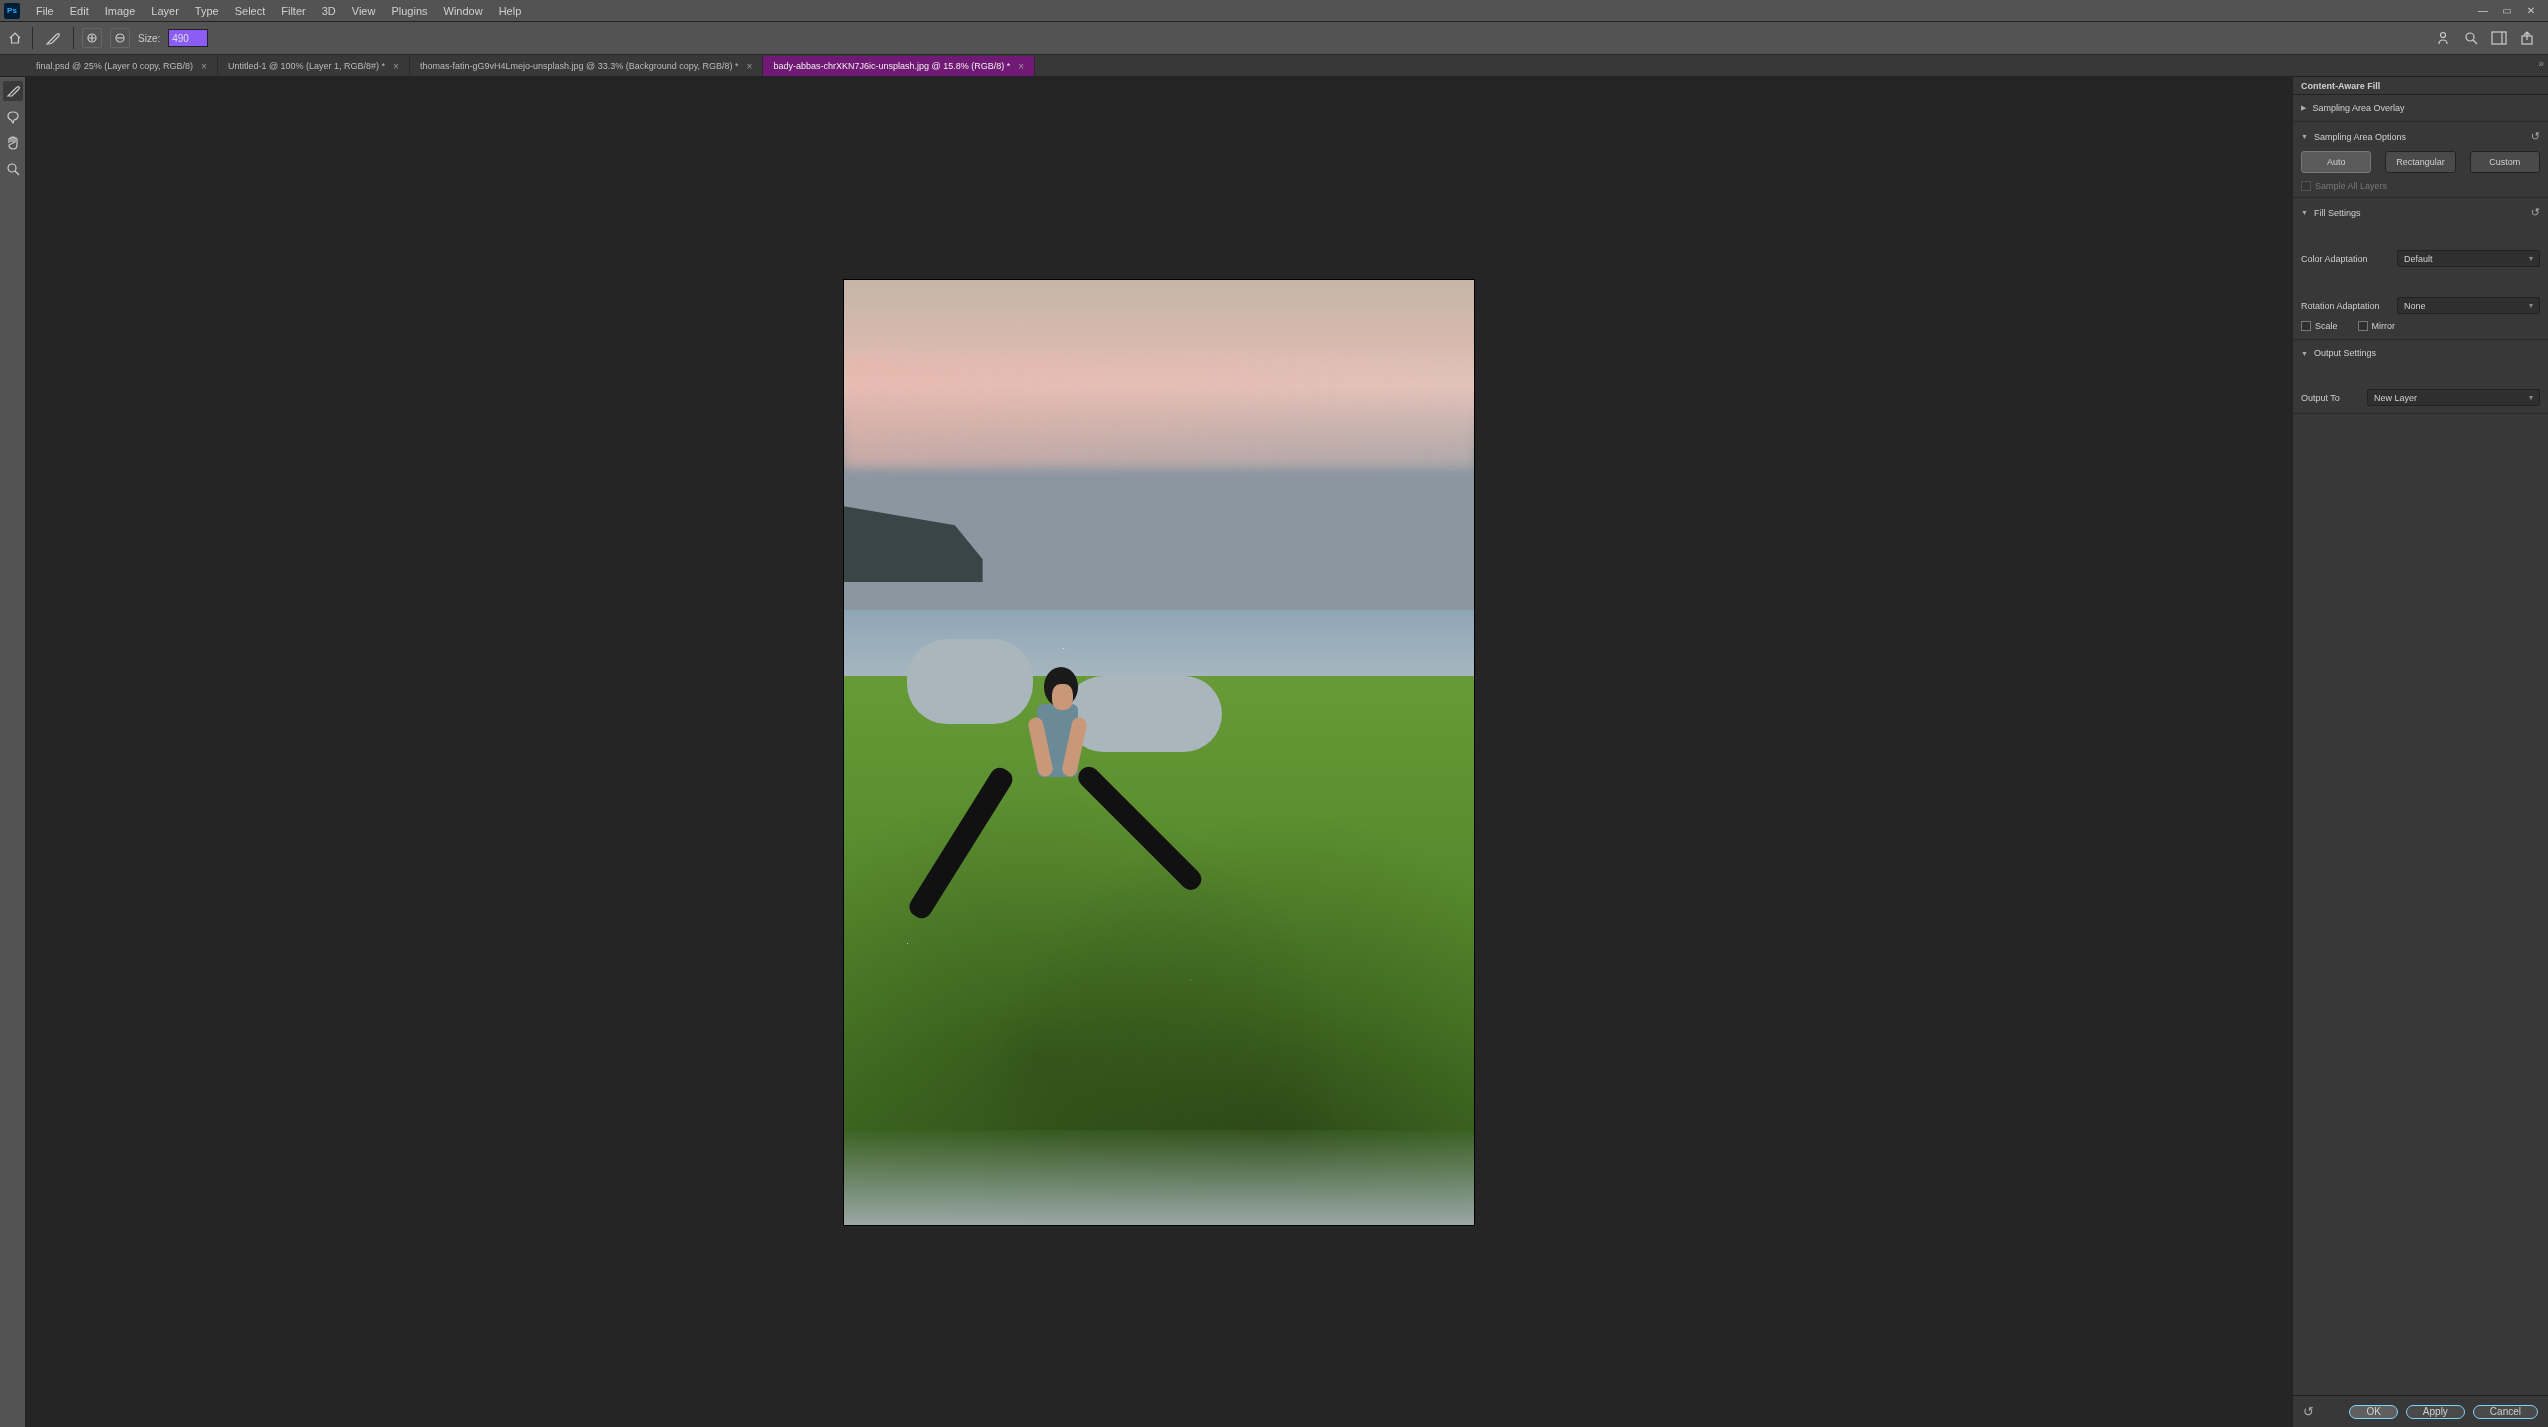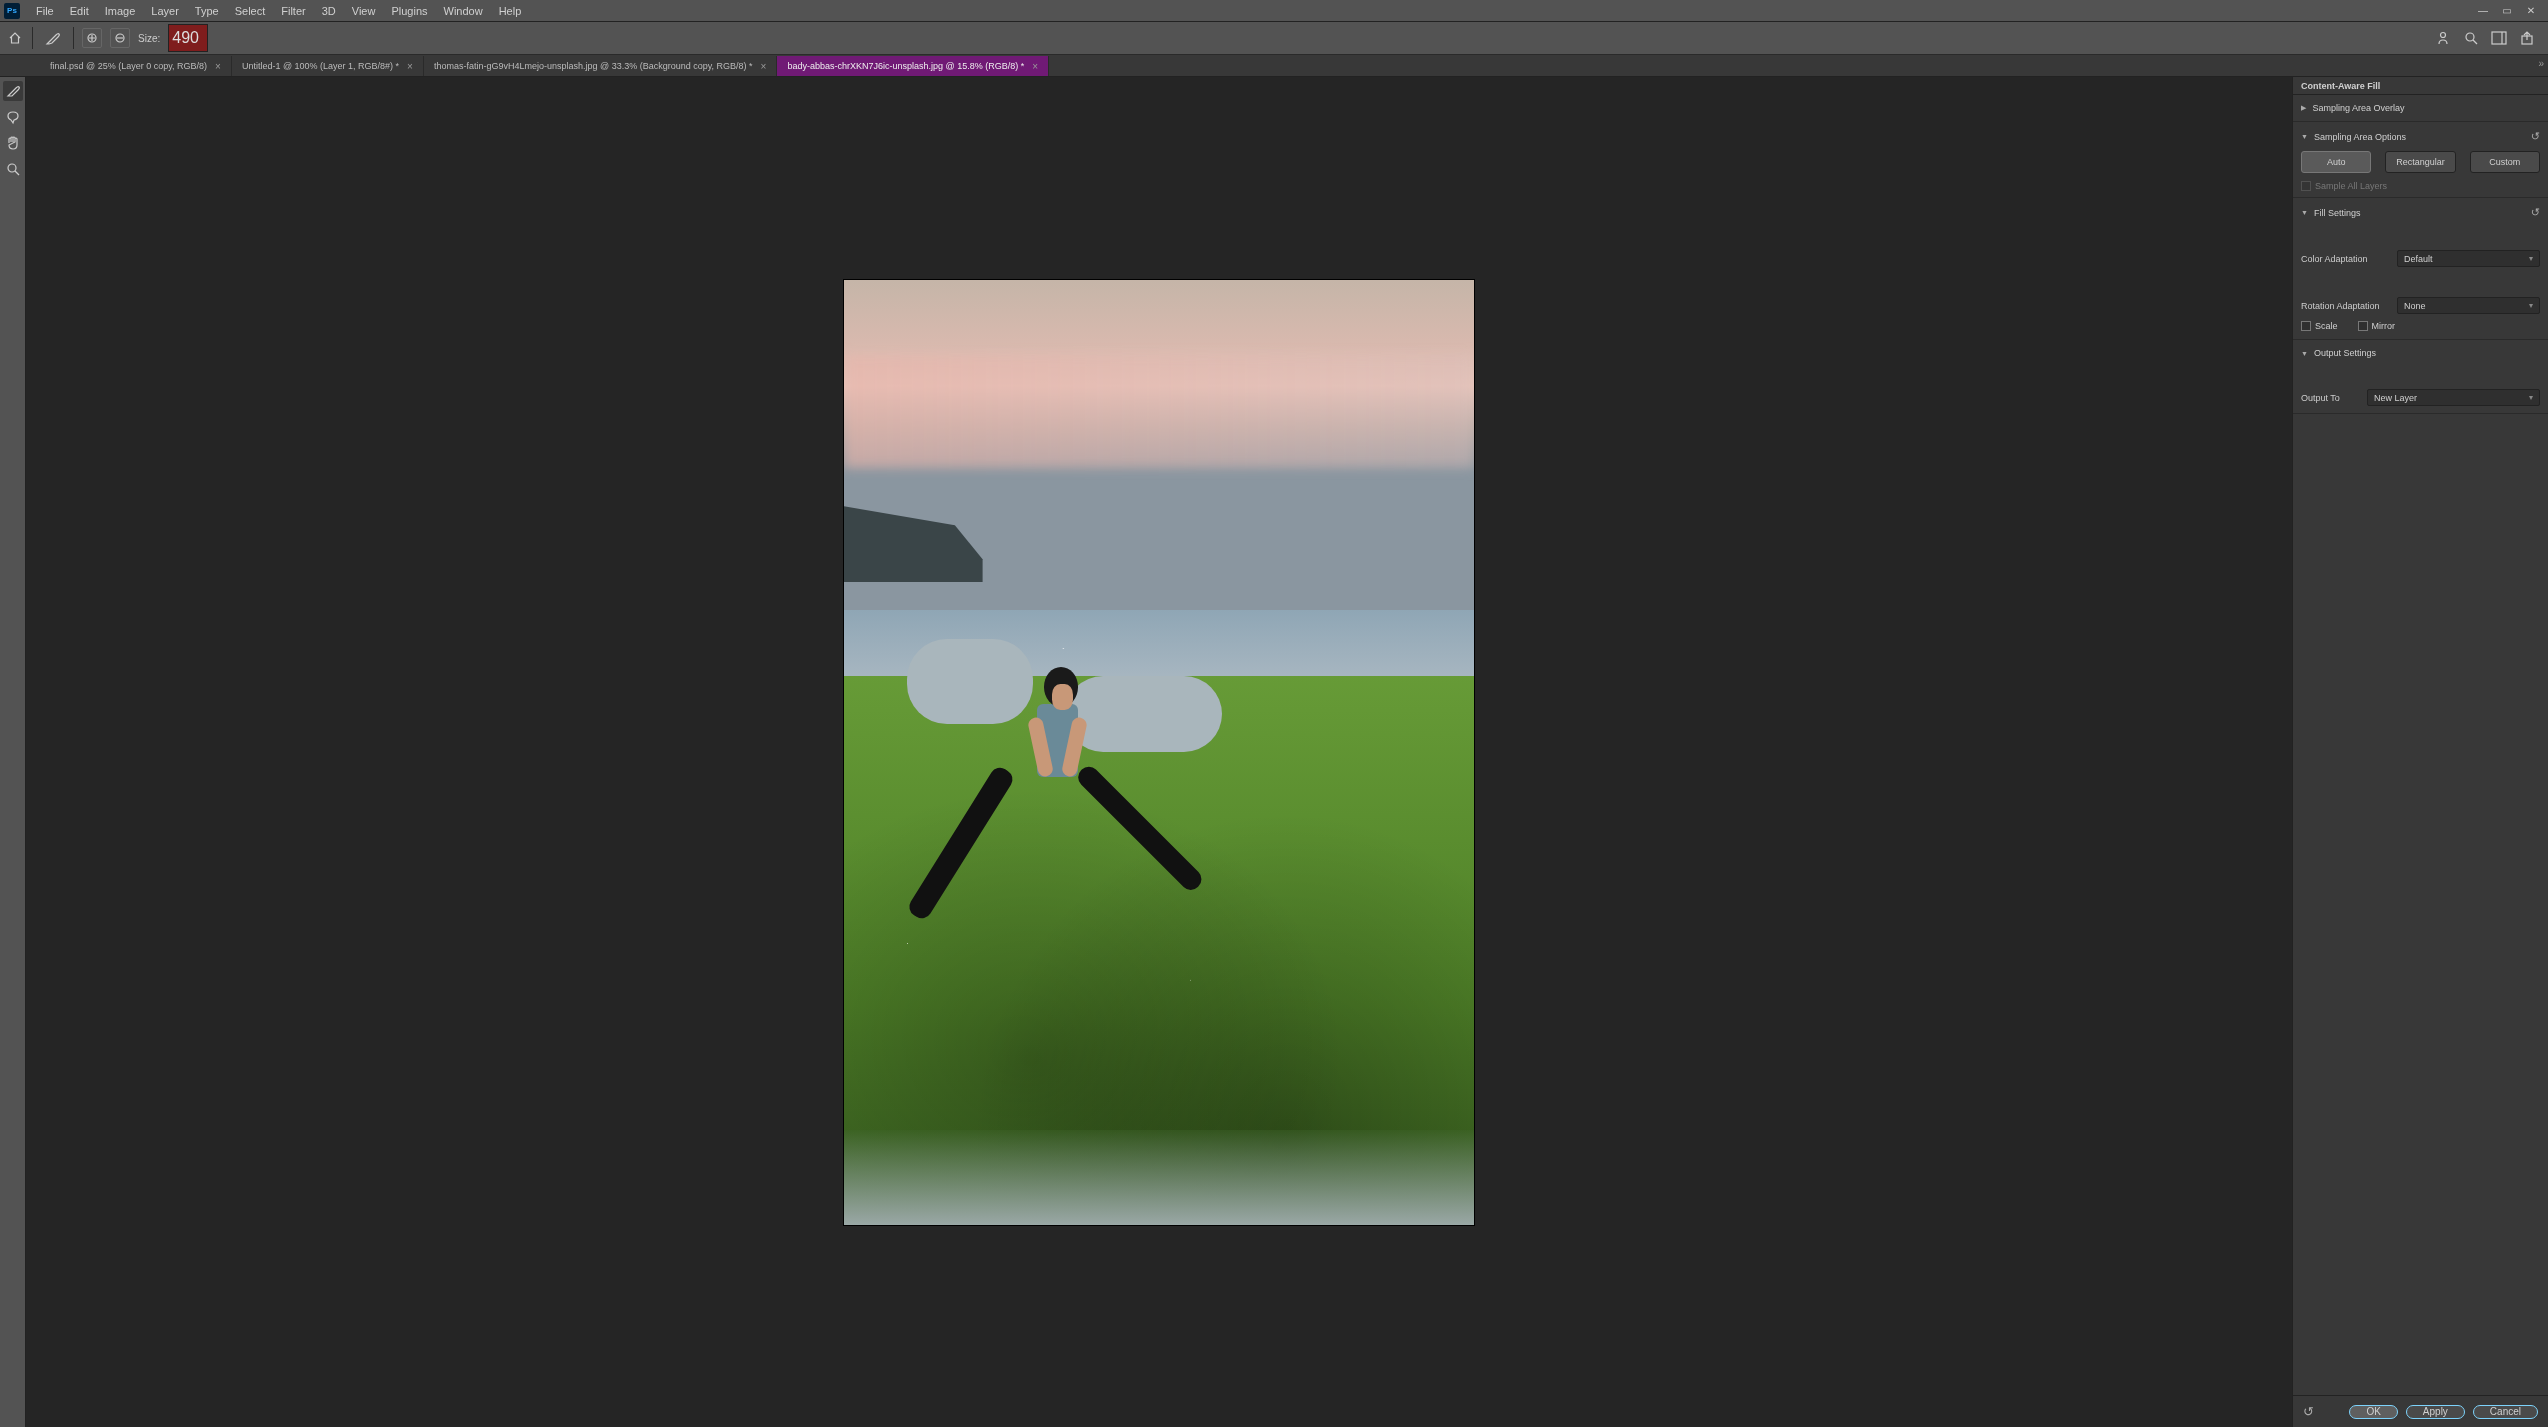--- a/index.html
+++ b/index.html
@@ -12,26 +12,26 @@
 .win-controls { margin-left:auto; display:flex; gap:10px; padding-right:6px; }
 .win-btn { width:14px; height:14px; display:flex; align-items:center; justify-content:center; font-size:10px; color:#ccc; }
 
 
 .optionsbar { height: 33px; background: #535353; border-bottom: 1px solid #2a2a2a; display:flex; align-items:center; padding:0 6px; gap:8px; }
 .home-icon { width:18px; height:18px; display:flex; align-items:center; justify-content:center; }
 .brush-icon { width:24px; height:24px; display:flex; align-items:center; justify-content:center; }
 .divider { width:1px; height:22px; background:#2a2a2a; }
 .opt-btn { width:20px; height:20px; border:1px solid #666; border-radius:2px; display:flex; align-items:center; justify-content:center; }
 .opt-label { font-size:10px; color:#ccc; }
-.num-input { width:40px; height:28px; background:#7f1d1d; border:1px solid #222; color:#ddd; padding:0 3px; font-size:16px; }
+.num-input { width:40px; height:18px; background:#8b5cf6; border:1px solid #222; color:#ddd; padding:0 3px; font-size:10px; }
 .right-tools { margin-left:auto; display:flex; gap:10px; padding-right:6px; align-items:center; }
 .rt-icon { width:18px; height:18px; display:flex; align-items:center; justify-content:center; }
 
 
-.tabbar { height: 22px; background: #383838; display:flex; align-items:flex-end; padding-left: 40px; border-bottom:1px solid #222; position:relative; }
+.tabbar { height: 22px; background: #383838; display:flex; align-items:flex-end; padding-left: 26px; border-bottom:1px solid #222; position:relative; }
 .tab { height:20px; padding:0 10px; display:flex; align-items:center; gap:8px; font-size:9px; color:#bbb; background:#383838; border-right:1px solid #2a2a2a; }
 .tab.active { background:#701a75; color:#eee; }
 .tab-close { font-size:10px; color:#999; }
 .tab-menu { position:absolute; right:4px; top:3px; font-size:10px; color:#999; }
 
 
 .workspace { display:flex; height: calc(100% - 22px - 33px - 22px); }
 .toolbar { width:26px; background:#535353; border-right:1px solid #222; display:flex; flex-direction:column; align-items:center; padding-top:4px; gap:6px; }
 .tool { width:20px; height:20px; display:flex; align-items:center; justify-content:center; border-radius:2px; }
 .tool.active { background:#3a3a3a; }

